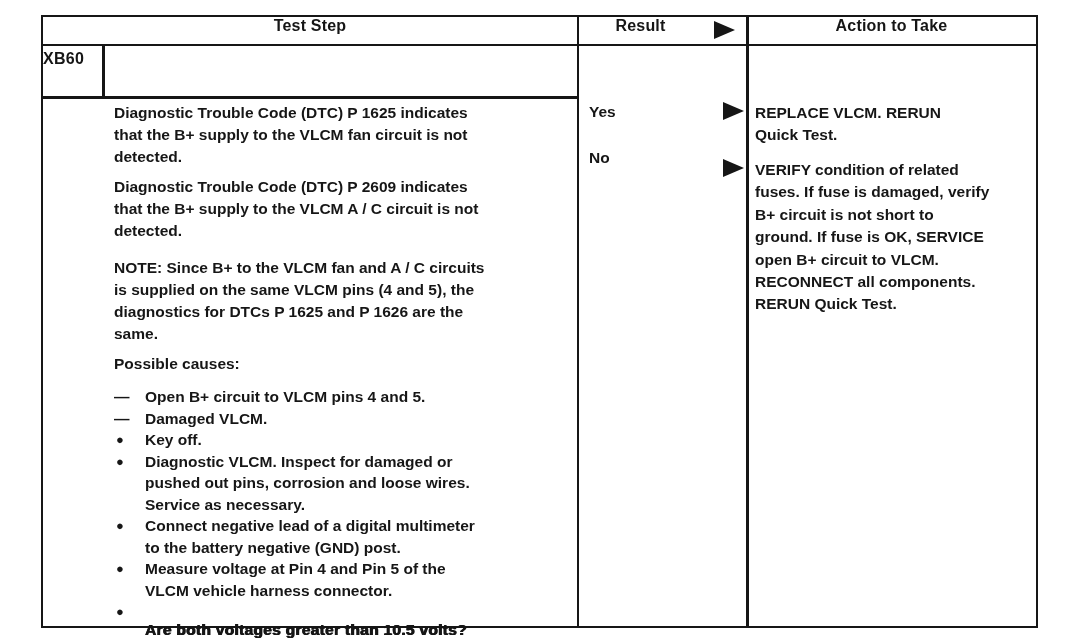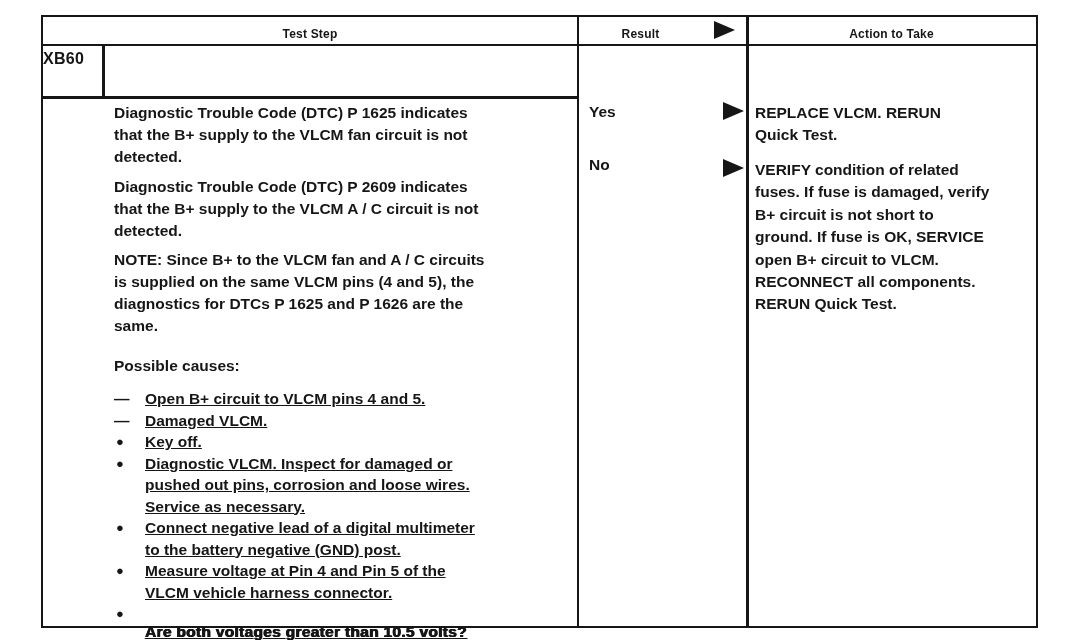--- a/index.html
+++ b/index.html
@@ -17,22 +17,22 @@
   .hline, .vline { position:absolute; background:#161616; }
   .h-header { left:0; top:26.5px; width:100%; height:2.5px; }
   .h-title  { left:0; top:79px;  width:536px; height:2.5px; }
   .v-stepid { left:59px; top:26.5px; width:2.5px; height:55px; }
   .v-result { left:533.5px; top:0; width:2.5px; height:100%; }
   .v-action { left:703px;  top:0; width:2.5px; height:100%; }
 
   
   .hdr {
     position:absolute; top:0; height:24px;
-    display:flex; align-items:flex-end; justify-content:center;
-    font-size:12px; letter-spacing:0.2px; white-space:pre;
+    display:flex; align-items:flex-start; justify-content:center;
+    font-size:16px; letter-spacing:0.2px; white-space:pre;
   }
   .hdr-test   { left:0; width:534px; }
   .hdr-result { left:536px; width:167px; padding-right:44px; }
   .hdr-action { left:705px; width:287px; }
 
   
   .tri {
     position:absolute; width:0; height:0;
     border-top:9.5px solid transparent;
     border-bottom:9.5px solid transparent;
@@ -49,33 +49,33 @@
   }
   .steptitle {
     position:absolute; left:71px; top:32.5px; width:460px;
     font-size:15.5px; line-height:21px; white-space:pre; letter-spacing:0.1px;
   }
 
   
   .bodycell { position:absolute; left:71px; top:85px; width:462px; font-size:15.5px; }
   .para { line-height:22px; white-space:pre; }
   .m1 { margin-top:8px; }
-  .m2 { margin-top:7px; }
-  .m3 { margin-top:18px; }
+  .m2 { margin-top:15px; }
+  .m3 { margin-top:8px; }
   .list { list-style:none; margin-top:11px; }
   .li { display:flex; line-height:21.5px; }
   .marker { flex:0 0 31px; width:31px; }
-  .li .litext { white-space:pre;text-decoration:underline; }
+  .li .litext { white-space:pre; }
   .dot .marker { font-size:13px; padding-left:2px; }
   .xbold { text-shadow:0.6px 0 0 currentColor, -0.3px 0 0 currentColor; letter-spacing:0.3px;margin-top:18px; }
 
   
   .result-label { position:absolute; left:546px; font-size:15.5px; }
   .r-yes { top:86px; }
-  .r-no  { top:139px; }
+  .r-no  { top:132px; }
 
   
   .action {
     position:absolute; left:712px; width:284px;
     font-size:15.5px; line-height:22.4px; white-space:pre;
   }
   .a-yes { top:85px; }
   .a-no  { top:142px; }
 </style>
 </head>

